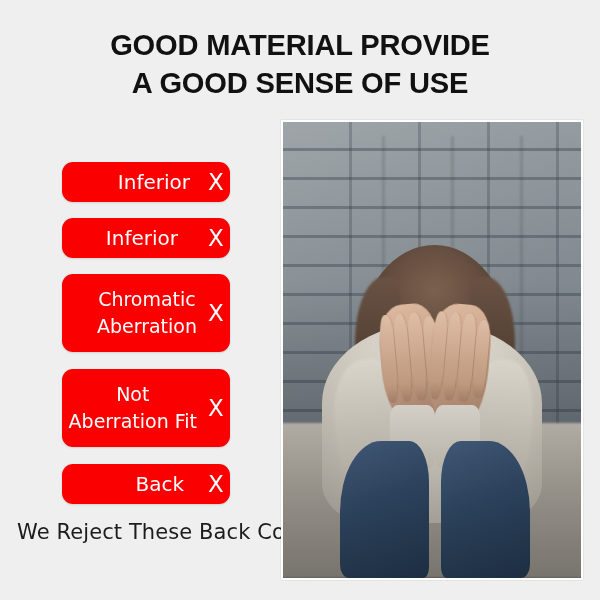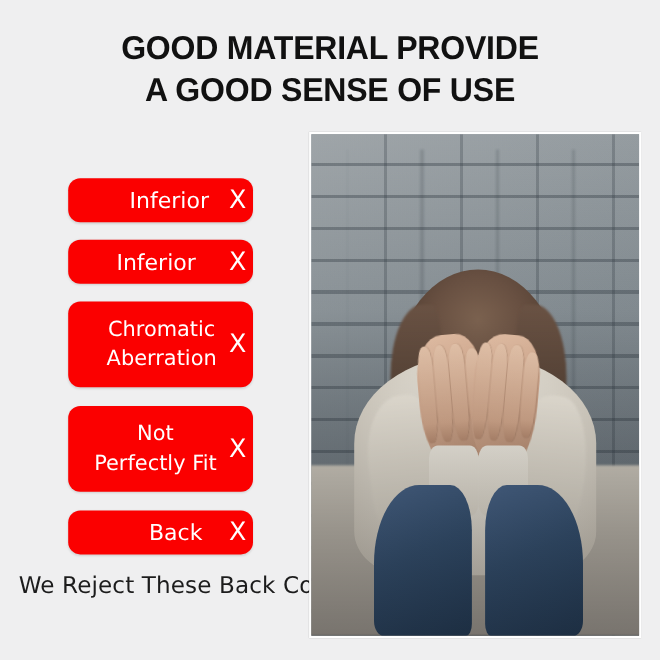--- a/index.html
+++ b/index.html
@@ -316,21 +316,21 @@
     </div>
 
     <div class="badge h-double badge-3">
       <span class="badge-label">Chromatic
 Aberration</span>
       <span class="badge-x">X</span>
     </div>
 
     <div class="badge h-double badge-4">
       <span class="badge-label">Not
-Perfectly Fit</span>
+Aberration Fit</span>
       <span class="badge-x">X</span>
     </div>
 
     <div class="badge h-single badge-5 last">
       <span class="badge-label">Back</span>
       <span class="badge-x">X</span>
     </div>
 
   </div>
 

